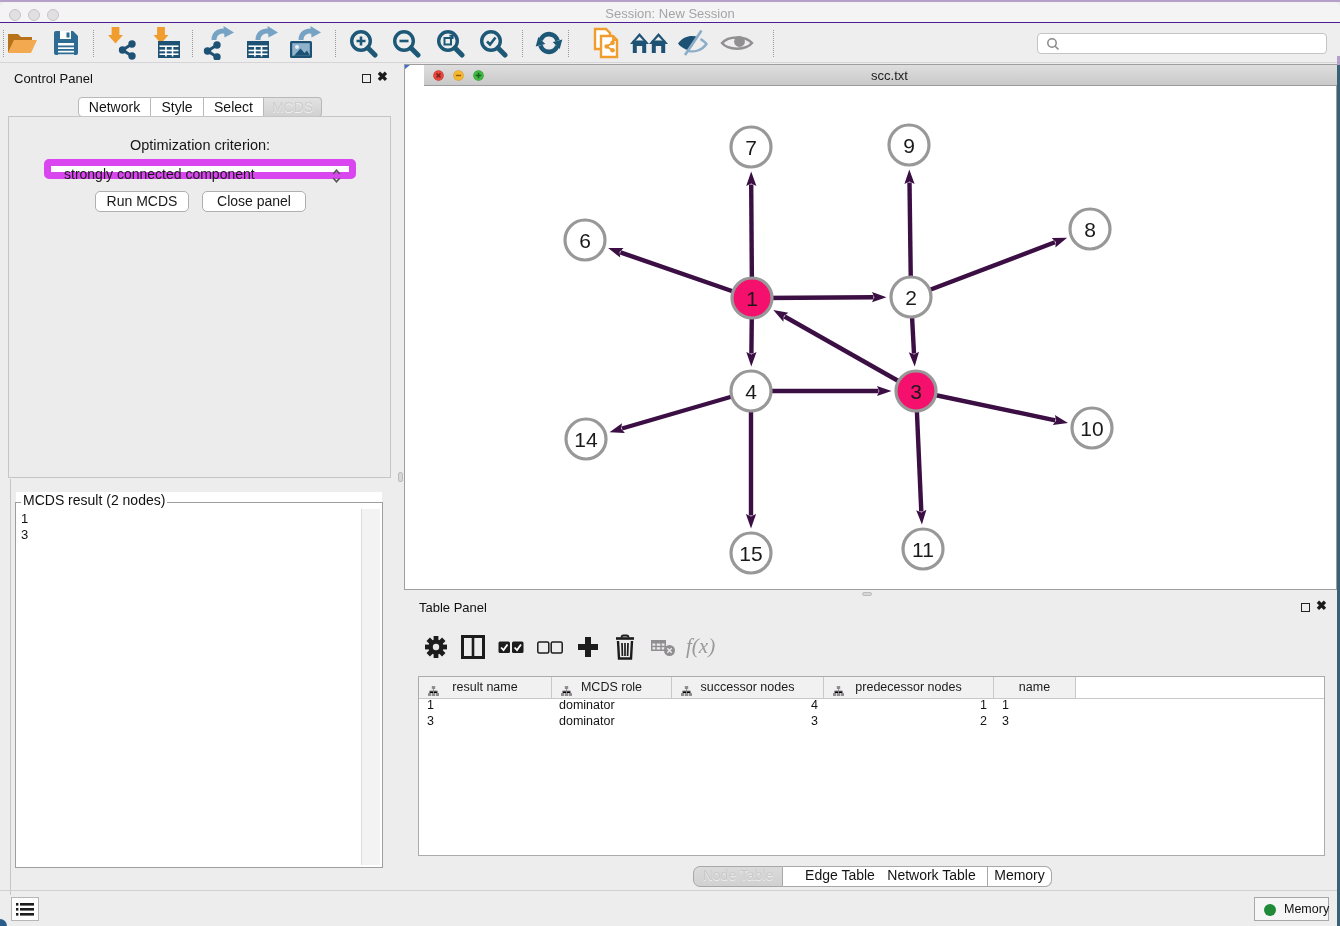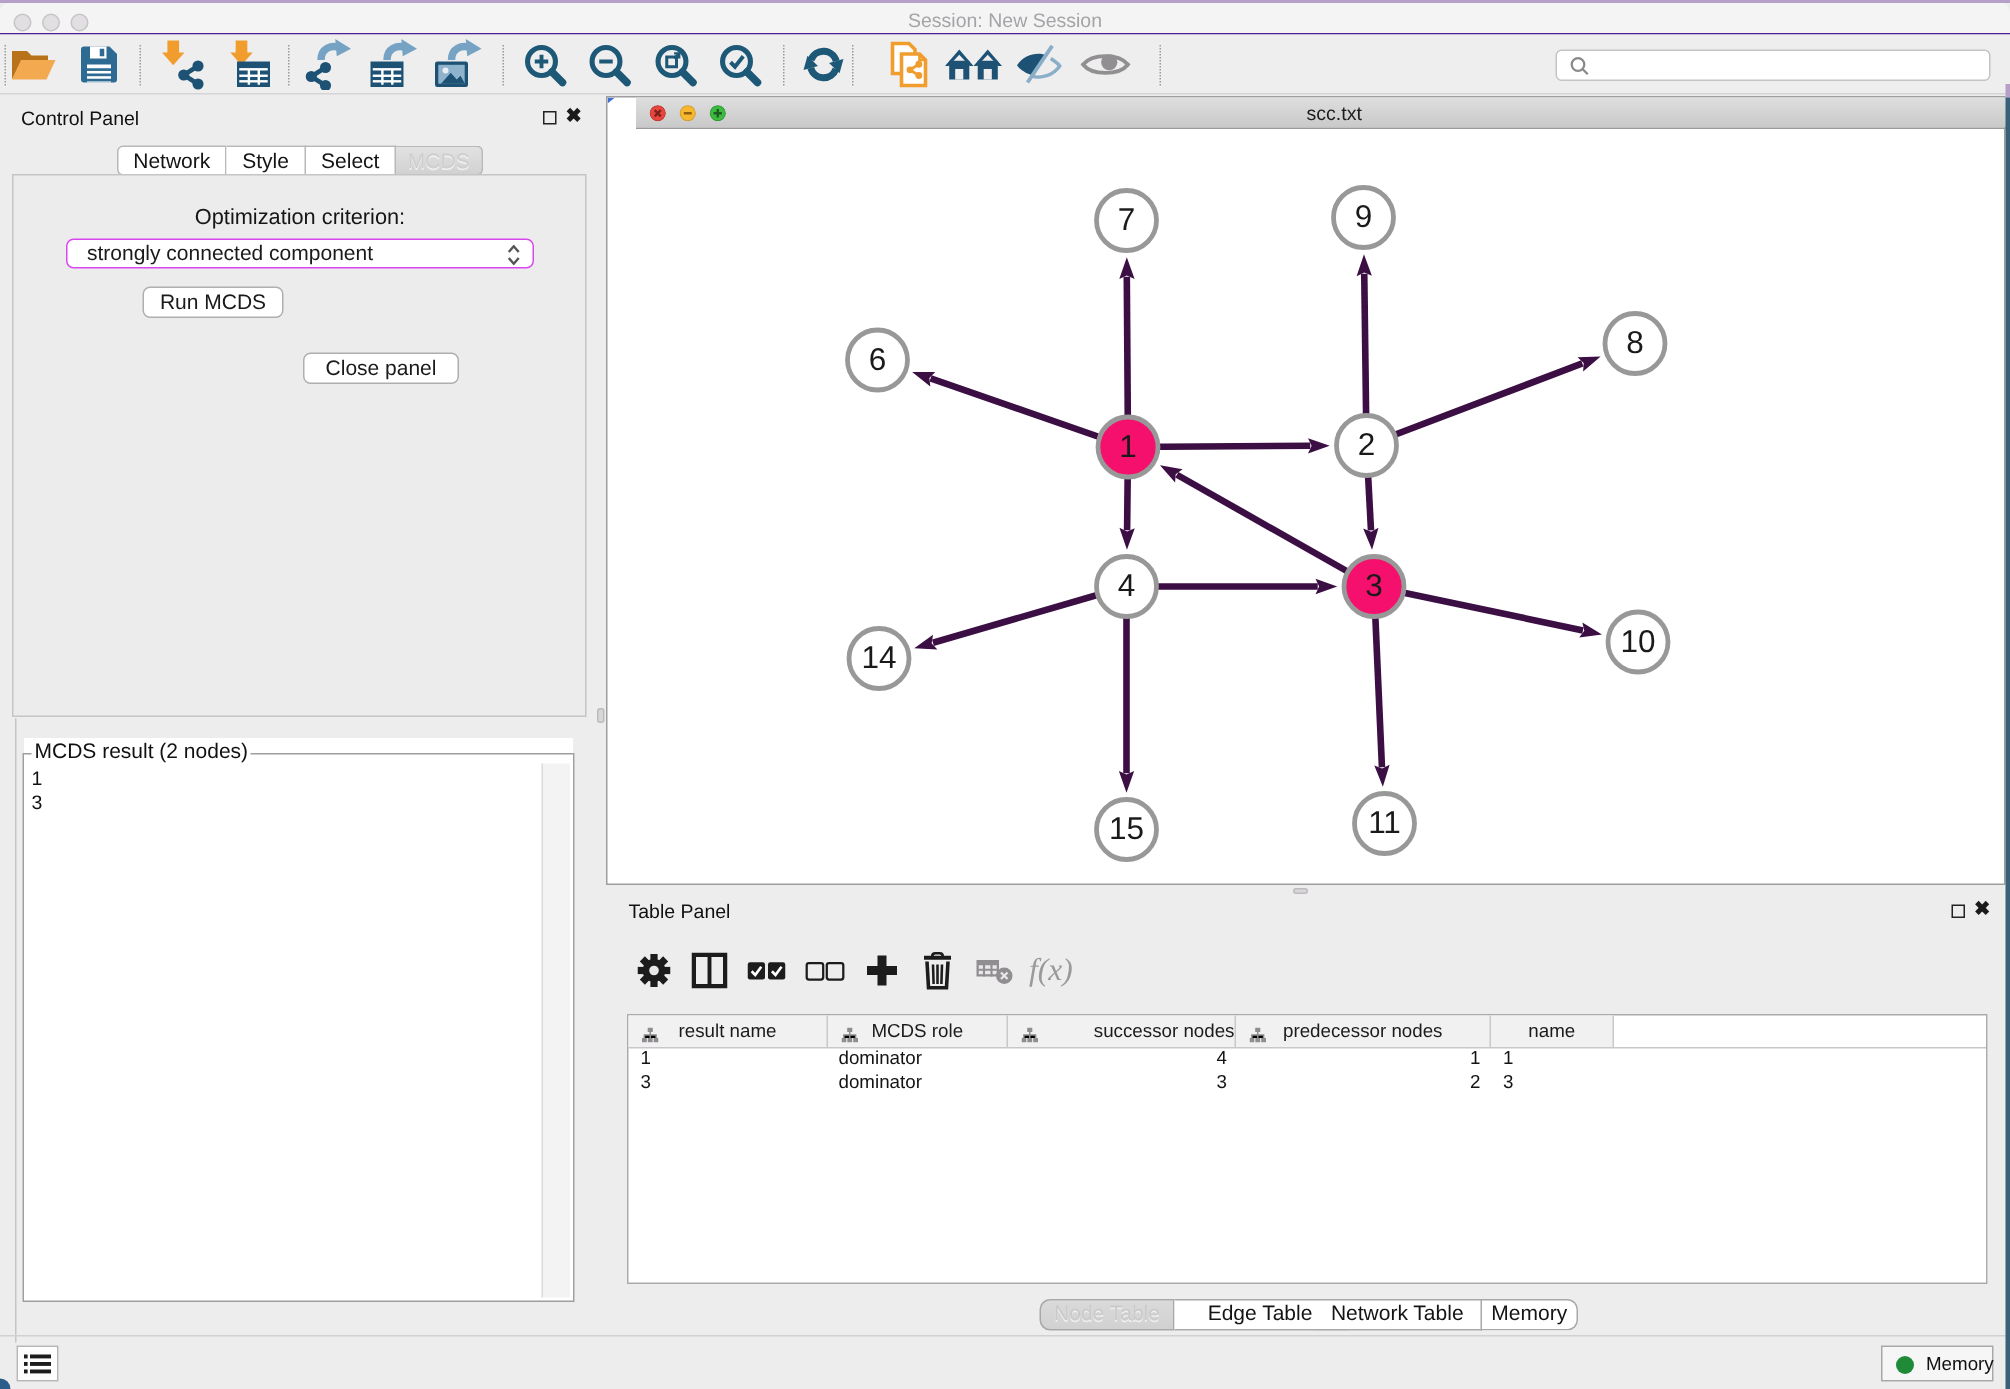--- a/index.html
+++ b/index.html
@@ -17,21 +17,21 @@
   #toolbar { left:0; top:24px; width:1340px; height:39px; background:#efeeef; border-bottom:1px solid #d6d4d6; }
   .sep { position:absolute; top:6px; height:27px; width:0; border-left:1px dotted #9a9a9a; }
   #search { position:absolute; left:1037px; top:9px; width:290px; height:21px; background:#fff; border:1px solid #c5c3c5; border-radius:4px; }
 
   
   #cp-title { left:14px; top:71px; font-size:13px; color:#111; }
   #cp-tabs { left:78px; top:97px; height:20px; }
   .tab { position:absolute; top:0; height:20px; background:#fff; border:1px solid #b9b7b9; border-left:none; font-size:14px; text-align:center; line-height:19px; color:#141414; }
   #tabpane { left:8px; top:116px; width:383px; height:362px; background:#ececec; border:1px solid #c6c4c6; }
   #optlabel { left:0; top:137px; width:400px; text-align:center; font-size:14.5px; color:#161616; }
-  #dropdown { left:44px; top:159px; width:312px; height:20px; background:#fff; border:1px solid #d946ef; border-radius:5px; font-size:14px; color:#1a1a1a; line-height:17px; padding-left:13px; }
+  #dropdown { left:44px; top:159px; width:312px; height:20px; background:#fff; border:7px solid #d946ef; border-radius:5px; font-size:14px; color:#1a1a1a; line-height:17px; padding-left:13px; }
   .btn { position:absolute; height:21px; background:#fff; border:1px solid #b0aeb0; border-radius:5px; font-size:14px; color:#1a1a1a; text-align:center; line-height:19px; }
   #lowpane { left:10px; top:479px; width:381px; height:416px; background:#eeedee; border-left:1px solid #c6c4c6; }
   #fieldset { left:15px; top:502px; width:368px; height:366px; background:#fff; border:1px solid #9f9d9f; }
   #whitecap { left:16px; top:492px; width:366px; height:10px; background:#fff; }
   #legend { left:21px; top:492px; font-size:14px; color:#111; background:#fff; padding:0 2px; }
   #resulttext { left:21px; top:511px; font-size:13px; color:#111; line-height:15.5px; }
   #scrollstrip { left:361px; top:509px; width:19px; height:356px; background:#f4f3f4; border-left:1px solid #dcdcdc; }
 
   
   #netwin { left:404px; top:64px; width:933px; height:526px; border:1px solid #9e9e9e; background:#fff; }
@@ -211,21 +211,21 @@
   <div class="tab" style="left:126px;width:60px;">Select</div>
   <div class="tab" style="left:186px;width:58px;border-radius:0 4px 4px 0;background:linear-gradient(#e3e2e3,#d2d1d2);color:#cfcecf;text-shadow:0 1px 0 #efefef;">MCDS</div>
 </div>
 <div class="abs" id="tabpane"></div>
 <div class="abs" id="optlabel">Optimization criterion:</div>
 <div class="abs" id="dropdown">strongly connected component<svg style="position:absolute;right:8px;top:3px;" width="9" height="14" viewBox="0 0 9 14">
       <path d="M1.2 5 L4.5 1.2 L7.8 5" fill="none" stroke="#555" stroke-width="1.6"></path>
       <path d="M1.2 9 L4.5 12.8 L7.8 9" fill="none" stroke="#555" stroke-width="1.6"></path>
     </svg></div>
 <div class="btn" style="left:95px;top:191px;width:94px;">Run MCDS</div>
-<div class="btn" style="left:202px;top:191px;width:104px;margin-top:44px;">Close panel</div>
+<div class="btn" style="left:202px;top:191px;width:104px;">Close panel</div>
 <div class="abs" id="lowpane"></div>
 <div class="abs" id="fieldset"></div>
 <div class="abs" id="whitecap"></div>
 <div class="abs" id="legend">MCDS result (2 nodes)</div>
 <div class="abs" id="resulttext">1<br>3</div>
 <div class="abs" id="scrollstrip"></div>
 <div class="abs" id="vsplit" style="left:398px;top:472px;width:5px;height:10px;background:#d8d6d8;border:1px solid #bdbbbd;border-radius:2px;"></div>
 
 <div class="abs" id="netwin">
   <div id="nettitle" style="background:linear-gradient(#dedede,#c9c9c9);margin-left:19px;">
@@ -360,21 +360,21 @@
         <rect x="7.8" y="7" width="3.2" height="3" fill="#8f8d8f"></rect>
       </svg></div>
     <div class="th" style="left:133px;width:120px;">MCDS role</div>
     <div style="position:absolute;left:142px;top:5px;"><svg width="11" height="10" viewBox="0 0 11 10">
         <rect x="3.8" y="0" width="3.4" height="3" fill="#8f8d8f"></rect>
         <path d="M5.5 3 L5.5 5 M1.6 7 L1.6 5 L9.4 5 L9.4 7 M5.5 5 L5.5 7" stroke="#8f8d8f" stroke-width="1"></path>
         <rect x="0" y="7" width="3.2" height="3" fill="#8f8d8f"></rect>
         <rect x="3.9" y="7" width="3.2" height="3" fill="#8f8d8f"></rect>
         <rect x="7.8" y="7" width="3.2" height="3" fill="#8f8d8f"></rect>
       </svg></div>
-    <div class="th" style="left:253px;width:152px;text-align:right;">successor nodes</div>
+    <div class="th" style="left:253px;width:152px;">successor nodes</div>
     <div style="position:absolute;left:262px;top:5px;"><svg width="11" height="10" viewBox="0 0 11 10">
         <rect x="3.8" y="0" width="3.4" height="3" fill="#8f8d8f"></rect>
         <path d="M5.5 3 L5.5 5 M1.6 7 L1.6 5 L9.4 5 L9.4 7 M5.5 5 L5.5 7" stroke="#8f8d8f" stroke-width="1"></path>
         <rect x="0" y="7" width="3.2" height="3" fill="#8f8d8f"></rect>
         <rect x="3.9" y="7" width="3.2" height="3" fill="#8f8d8f"></rect>
         <rect x="7.8" y="7" width="3.2" height="3" fill="#8f8d8f"></rect>
       </svg></div>
     <div class="th" style="left:405px;width:170px;">predecessor nodes</div>
     <div style="position:absolute;left:414px;top:5px;"><svg width="11" height="10" viewBox="0 0 11 10">
         <rect x="3.8" y="0" width="3.4" height="3" fill="#8f8d8f"></rect>

